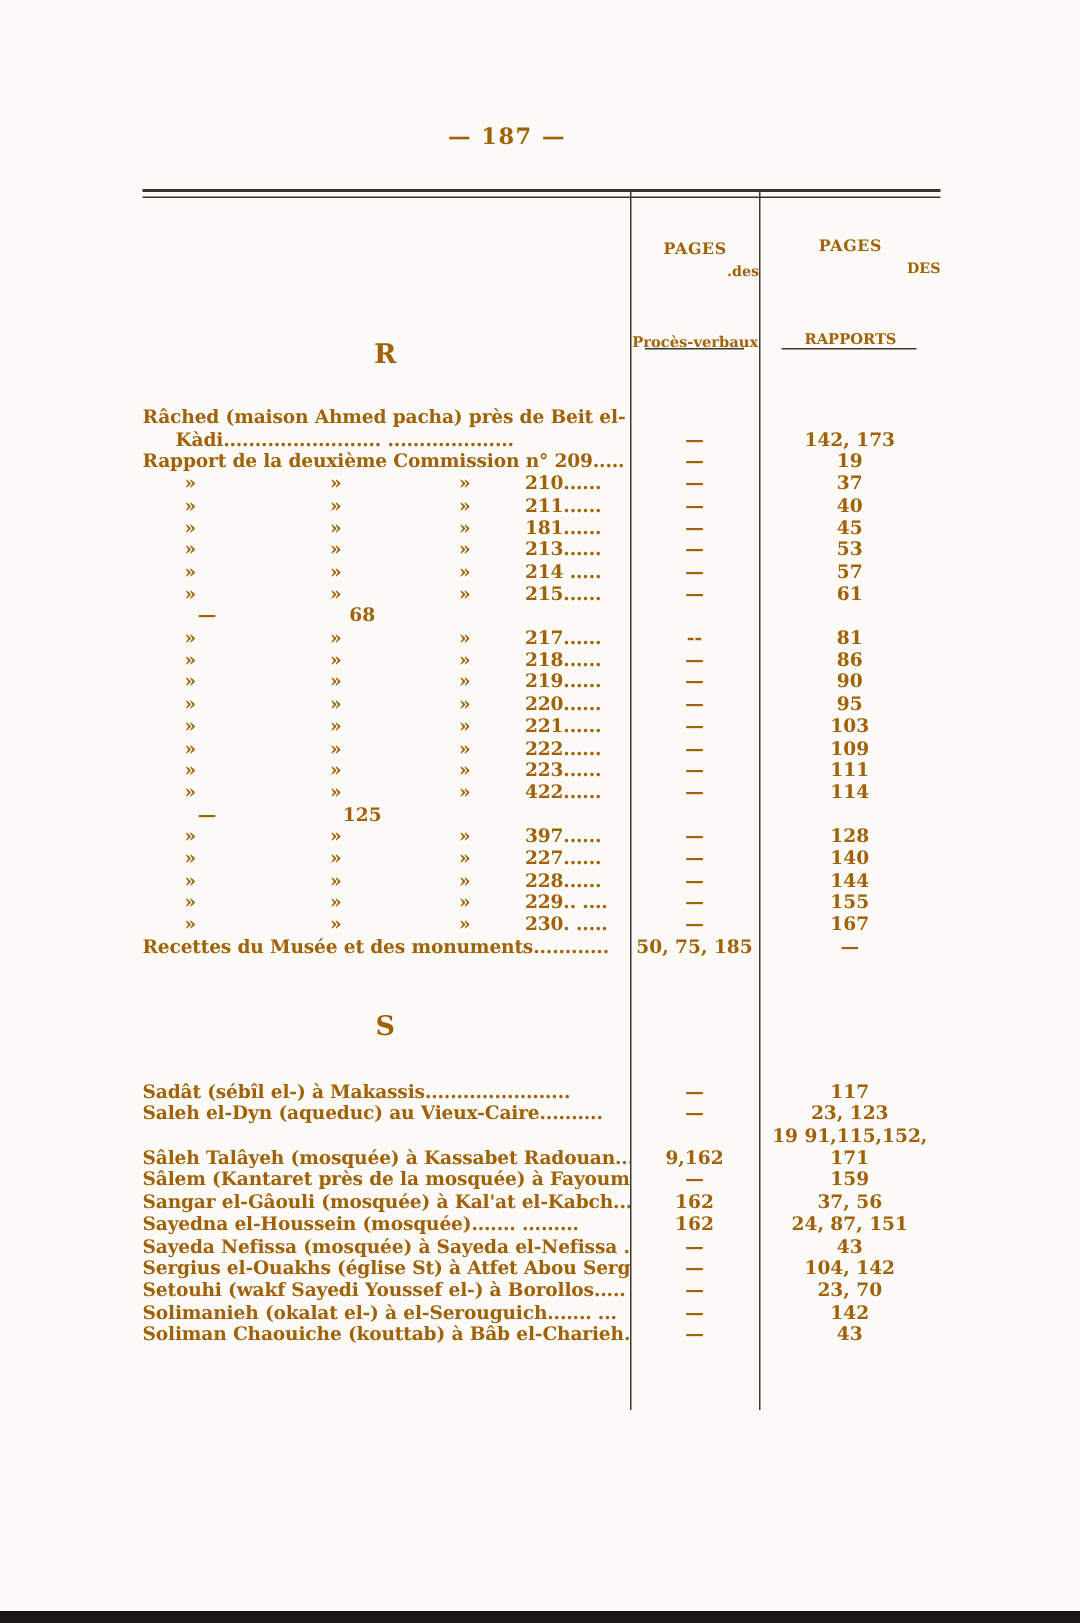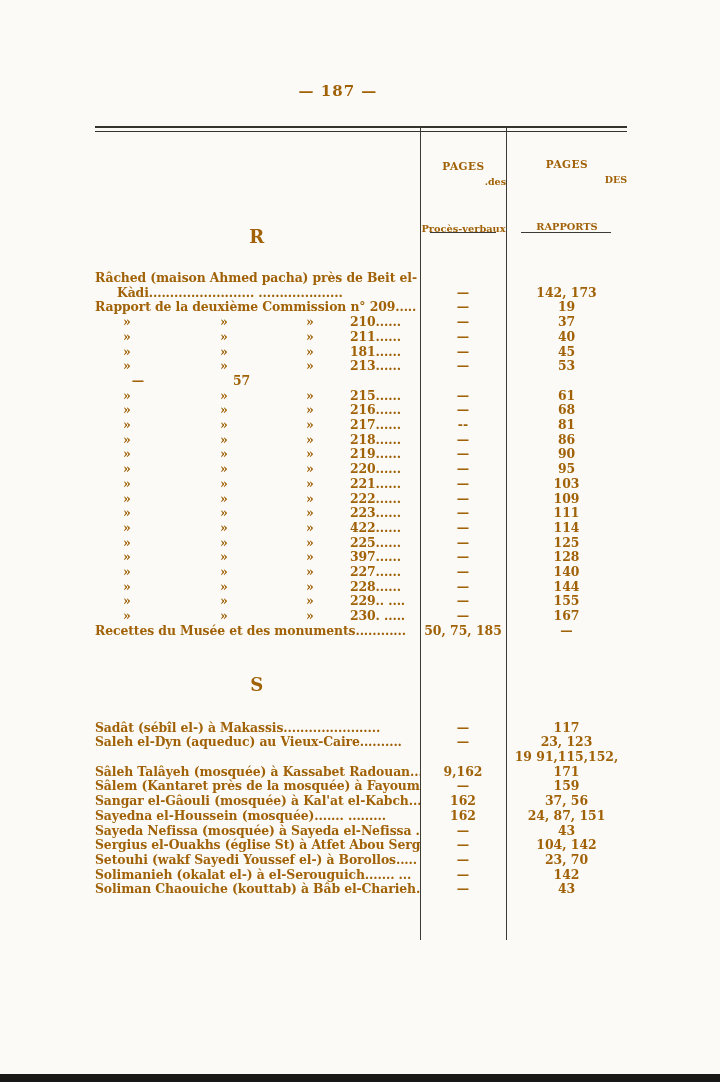--- a/index.html
+++ b/index.html
@@ -106,30 +106,30 @@
         <div class="cell label"><span class="ditto d1">»</span><span class="ditto d2">»</span><span class="ditto d3">»</span><span class="ditto-num">181......</span></div>
         <div class="cell pv">—</div>
         <div class="cell rap">45</div>
       </div>
       <div class="row">
         <div class="cell label"><span class="ditto d1">»</span><span class="ditto d2">»</span><span class="ditto d3">»</span><span class="ditto-num">213......</span></div>
         <div class="cell pv">—</div>
         <div class="cell rap">53</div>
       </div>
       <div class="row">
+        <div class="cell label"><span class="ditto d1">»</span><span class="ditto d2">»</span><span class="ditto d3">»</span><span class="ditto-num">214 .....</span></div>
         <div class="cell pv">—</div>
         <div class="cell rap">57</div>
       </div>
       <div class="row">
         <div class="cell label"><span class="ditto d1">»</span><span class="ditto d2">»</span><span class="ditto d3">»</span><span class="ditto-num">215......</span></div>
         <div class="cell pv">—</div>
         <div class="cell rap">61</div>
       </div>
       <div class="row">
-        <div class="cell label"><span class="ditto d1">»</span><span class="ditto d2">»</span><span class="ditto d3">»</span><span class="ditto-num">216......</span></div>
         <div class="cell pv">—</div>
         <div class="cell rap">68</div>
       </div>
       <div class="row">
         <div class="cell label"><span class="ditto d1">»</span><span class="ditto d2">»</span><span class="ditto d3">»</span><span class="ditto-num">217......</span></div>
         <div class="cell pv">--</div>
         <div class="cell rap">81</div>
       </div>
       <div class="row">
         <div class="cell label"><span class="ditto d1">»</span><span class="ditto d2">»</span><span class="ditto d3">»</span><span class="ditto-num">218......</span></div>
@@ -160,21 +160,20 @@
         <div class="cell label"><span class="ditto d1">»</span><span class="ditto d2">»</span><span class="ditto d3">»</span><span class="ditto-num">223......</span></div>
         <div class="cell pv">—</div>
         <div class="cell rap">111</div>
       </div>
       <div class="row">
         <div class="cell label"><span class="ditto d1">»</span><span class="ditto d2">»</span><span class="ditto d3">»</span><span class="ditto-num">422......</span></div>
         <div class="cell pv">—</div>
         <div class="cell rap">114</div>
       </div>
       <div class="row">
-        <div class="cell label"><span class="ditto d1">»</span><span class="ditto d2">»</span><span class="ditto d3">»</span><span class="ditto-num">225......</span></div>
         <div class="cell pv">—</div>
         <div class="cell rap">125</div>
       </div>
       <div class="row">
         <div class="cell label"><span class="ditto d1">»</span><span class="ditto d2">»</span><span class="ditto d3">»</span><span class="ditto-num">397......</span></div>
         <div class="cell pv">—</div>
         <div class="cell rap">128</div>
       </div>
       <div class="row">
         <div class="cell label"><span class="ditto d1">»</span><span class="ditto d2">»</span><span class="ditto d3">»</span><span class="ditto-num">227......</span></div>

